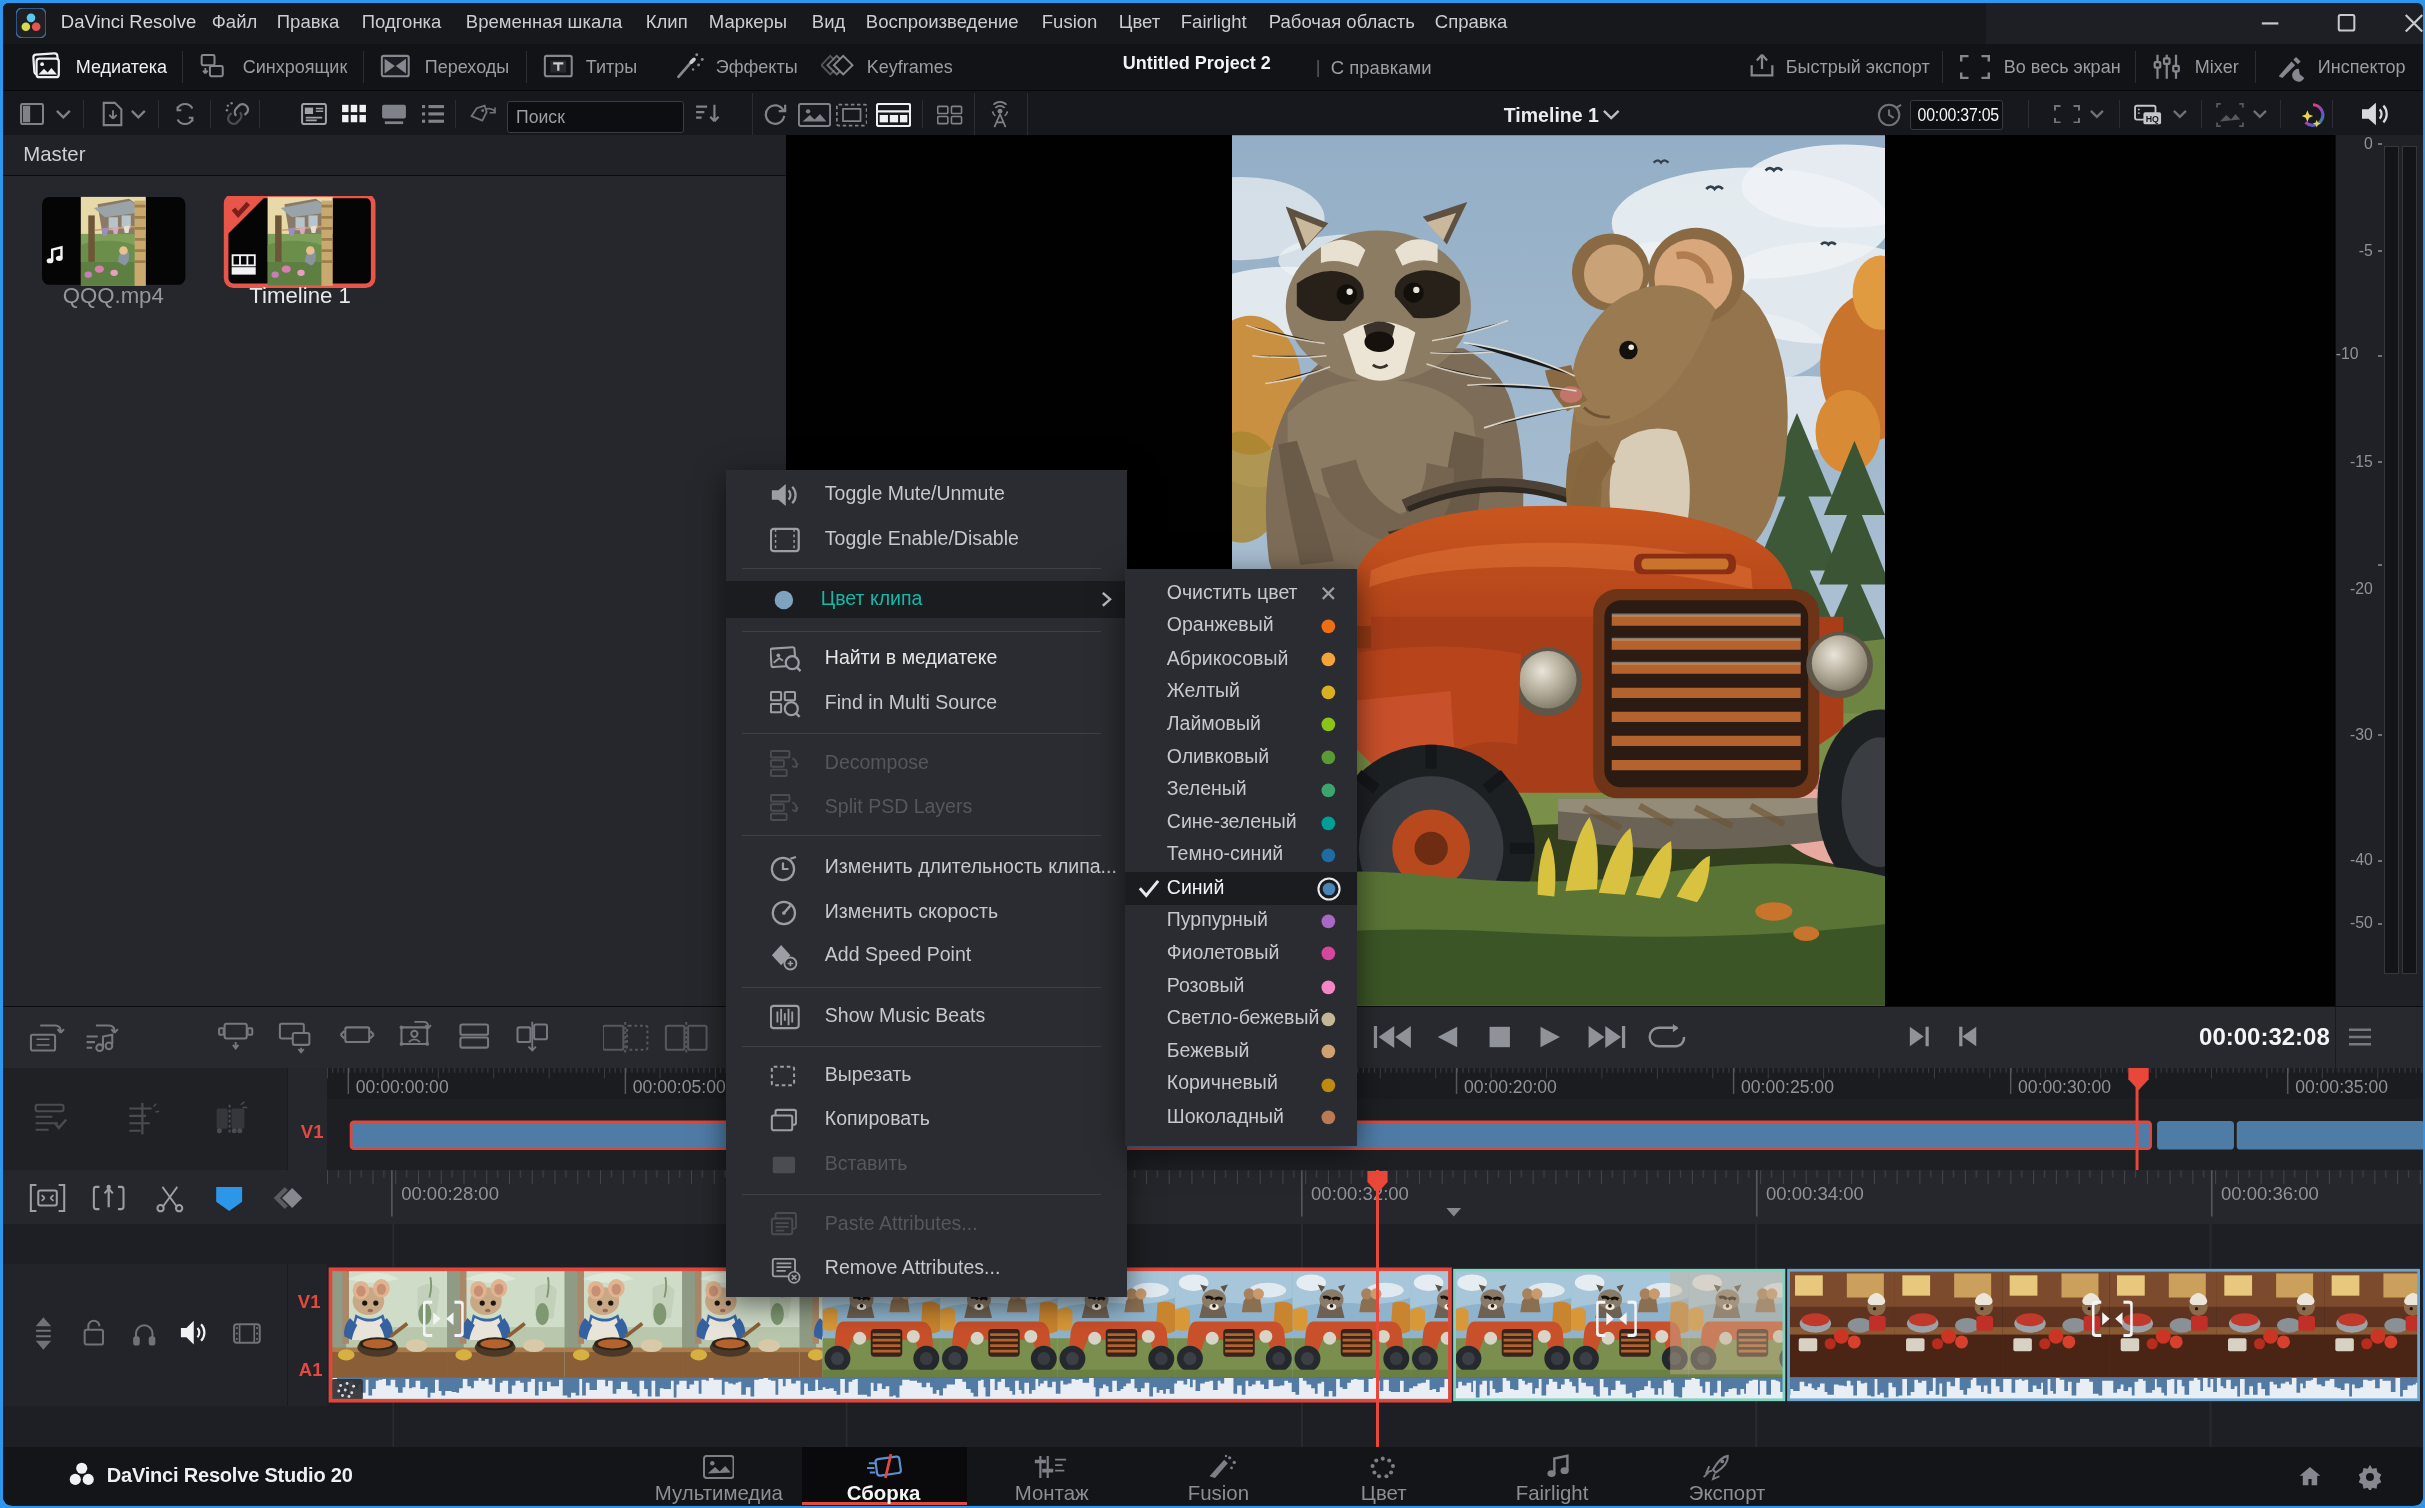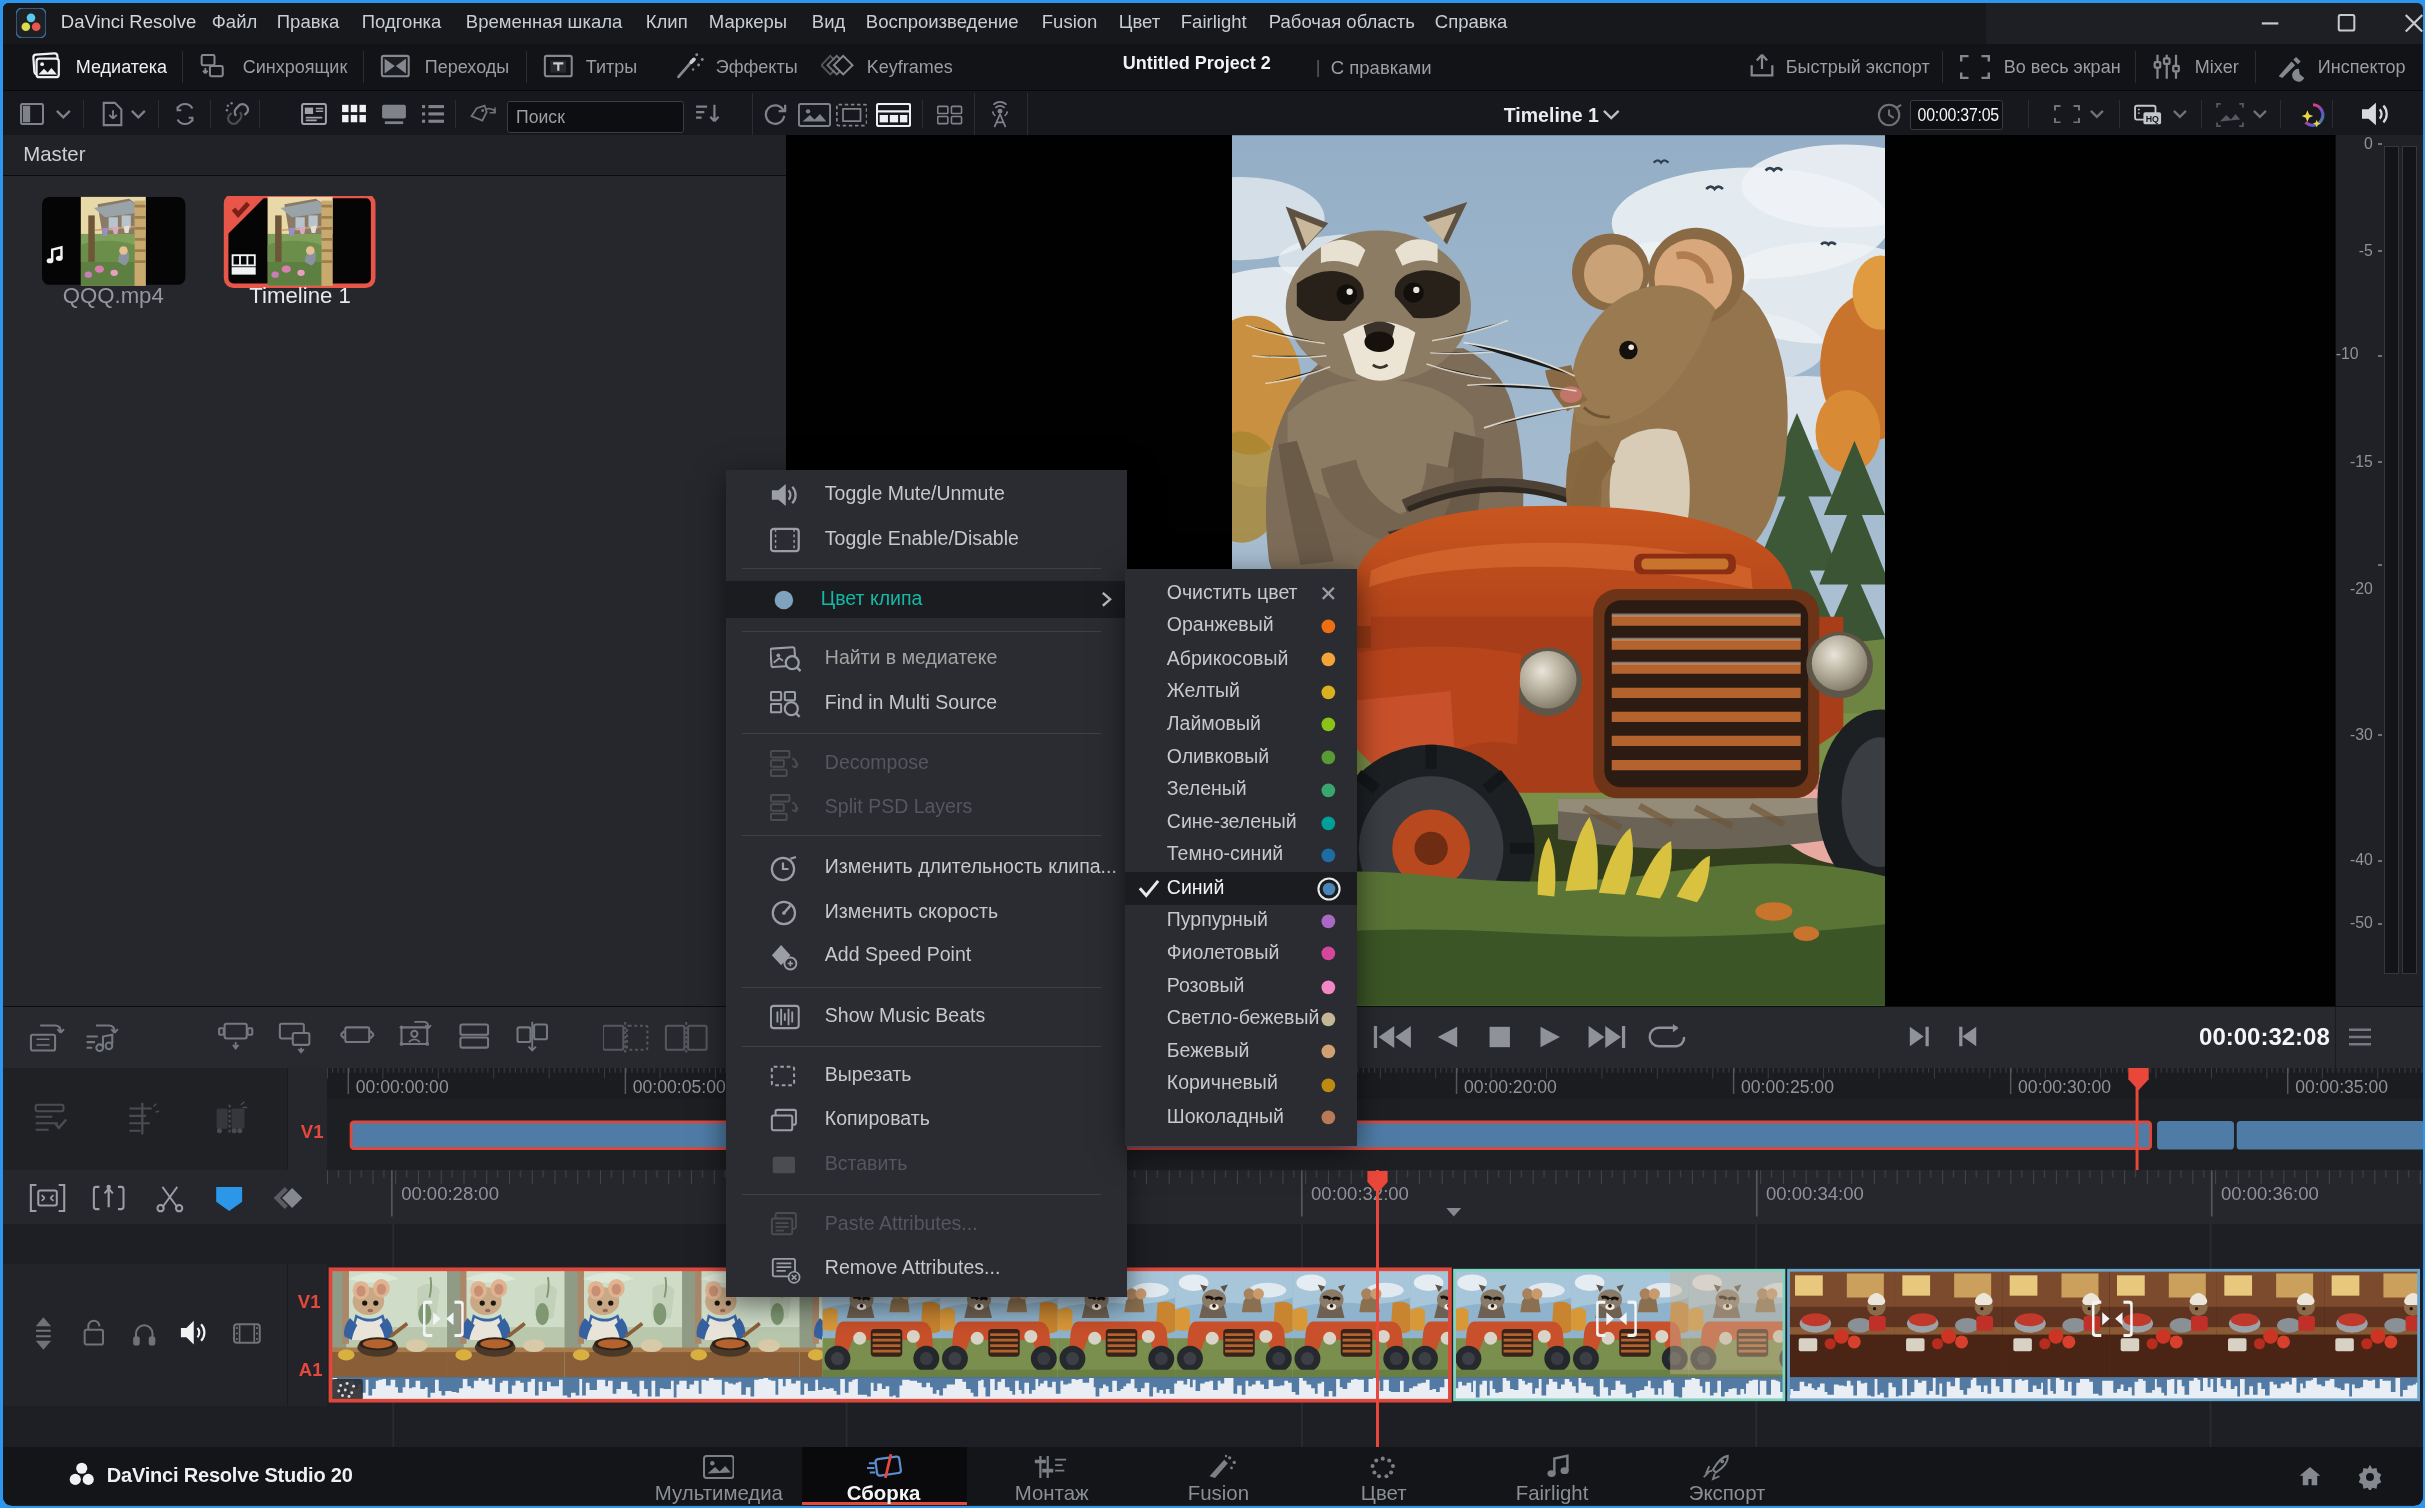--- a/index.html
+++ b/index.html
@@ -1092,21 +1092,21 @@
           <path d="M2 2 l8 7 -8 7" stroke="#babdc2" stroke-width="2.6" fill="none"></path>
         </svg>
   <div class="abs" style="left:15.8px;top:161px;width:359px;height:0.9px;background:#3f4046;"></div>
   <svg class="abs" style="left:44px;top:174px" width="31.5" height="30" viewBox="0 0 34 32">
           <rect x="1" y="4" width="26" height="20" rx="2" fill="none" stroke="#9b9ea5" stroke-width="2.2" transform="rotate(-4 14 14)"></rect>
           <circle cx="9" cy="12" r="2" fill="#9b9ea5"></circle>
           <path d="M4 20 l6-5 4 3" stroke="#9b9ea5" stroke-width="2" fill="none"></path>
           <circle cx="24" cy="20" r="7" fill="#2b2c31" stroke="#9b9ea5" stroke-width="2.4"></circle>
           <path d="M29 25 l4 4" stroke="#9b9ea5" stroke-width="2.6"></path>
         </svg>
-  <span class="abs" style="left:99px;top:176px;color:#a3a3a3;white-space:nowrap">Найти в медиатеке</span>
+  <span class="abs" style="left:99px;top:176px;color:#e5e5e5;white-space:nowrap">Найти в медиатеке</span>
   <svg class="abs" style="left:44px;top:219px" width="31.5" height="30" viewBox="0 0 34 32">
           <g fill="none" stroke="#9b9ea5" stroke-width="2.2">
             <rect x="1" y="3" width="11" height="9" rx="1"></rect>
             <rect x="16" y="3" width="11" height="9" rx="1"></rect>
             <rect x="1" y="16" width="11" height="9" rx="1"></rect>
           </g>
           <circle cx="23" cy="21" r="7" fill="#2b2c31" stroke="#9b9ea5" stroke-width="2.4"></circle>
           <path d="M28 26 l4 4" stroke="#9b9ea5" stroke-width="2.6"></path>
         </svg>
   <span class="abs" style="left:99px;top:221px;color:#c6c8cd;white-space:nowrap">Find in Multi Source</span>

